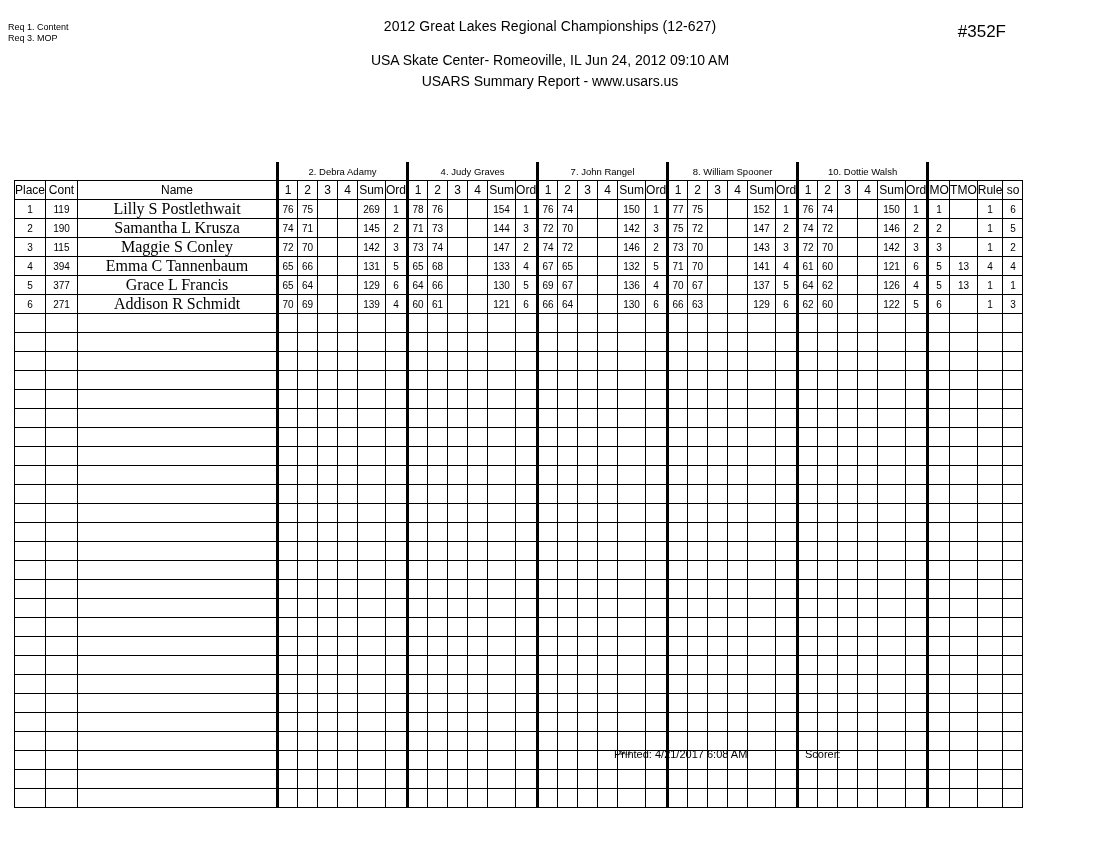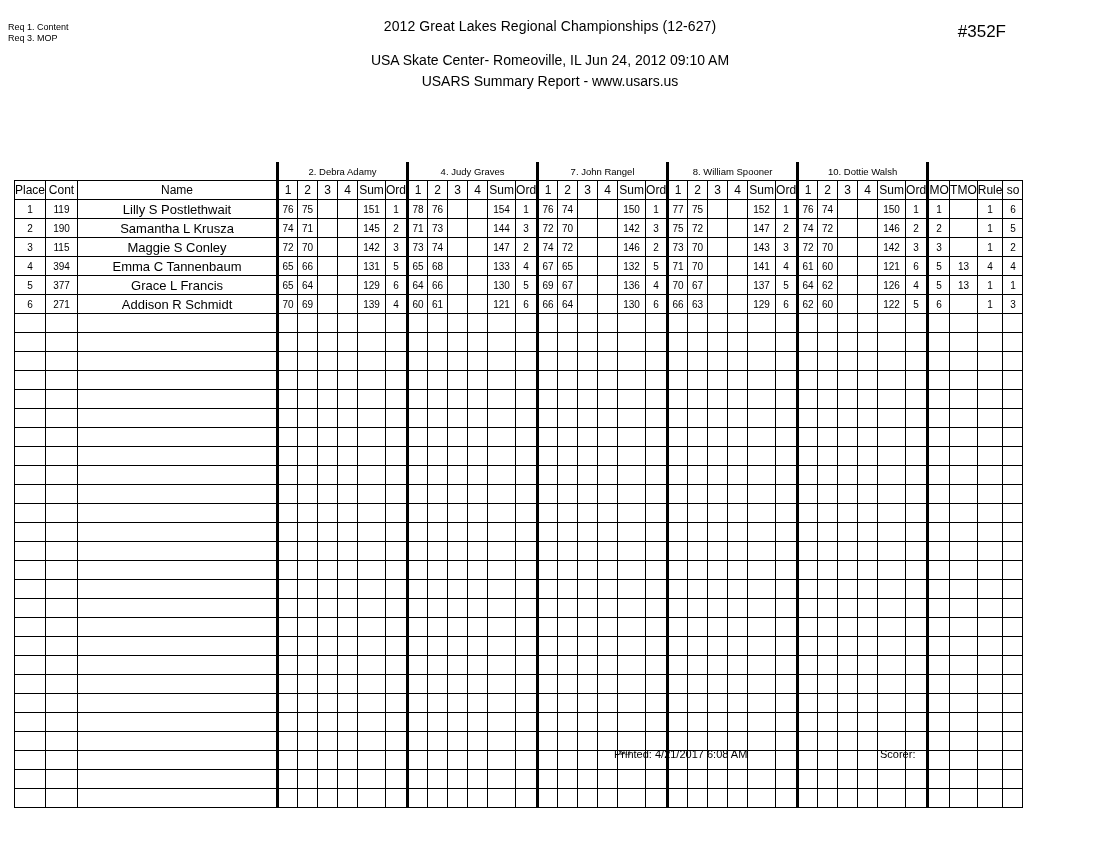--- a/index.html
+++ b/index.html
@@ -109,22 +109,23 @@
   .col-sum { width: 28px; }
   .col-ord { width: 20px; }
   .col-mo { width: 22px; }
   .col-tmo { width: 26px; }
   .col-rule { width: 24px; }
   .col-so { width: 20px; }
 
   td.name-cell {
     text-align: left;
     padding-left: 4px;
-    font-size: 13px;
+    font-size: 16px;
     font-weight: bold;
+    font-family: Liberation Serif, serif;
   }
   td.place-cell, td.cont-cell {
     font-weight: bold;
     font-size: 10px;
   }
   td.ord-cell {
     font-weight: bold;
     font-size: 10px;
   }
   td.score-cell, td.sum-cell {
@@ -154,21 +155,21 @@
     top: 3px;
     font-size: 4.5px;
   }
   .footer .printed {
     position: absolute;
     left: 614px;
     top: 0px;
   }
   .footer .scorer {
     position: absolute;
-    left: 880px;
+    left: 805px;
     top: 0px;
   }
 </style>
 </head>
 <body>
 
 <div class="page">
 
   <div class="req-box">
     <div>Req  1.  Content</div>
@@ -275,21 +276,21 @@
             <td class="hdr-cell">so</td>
           </tr>
           <tr>
             <td class="place-cell">1</td>
             <td class="cont-cell">119</td>
             <td class="name-cell">Lilly S Postlethwait</td>
             <td class="score-cell thick-left">76</td>
             <td class="score-cell">75</td>
             <td class="score-cell"></td>
             <td class="score-cell"></td>
-            <td class="sum-cell">151</td>
+            <td class="sum-cell">269</td>
             <td class="ord-cell thick-right">1</td>
             <td class="score-cell thick-left">78</td>
             <td class="score-cell">76</td>
             <td class="score-cell"></td>
             <td class="score-cell"></td>
             <td class="sum-cell">154</td>
             <td class="ord-cell thick-right">1</td>
             <td class="score-cell thick-left">76</td>
             <td class="score-cell">74</td>
             <td class="score-cell"></td>

